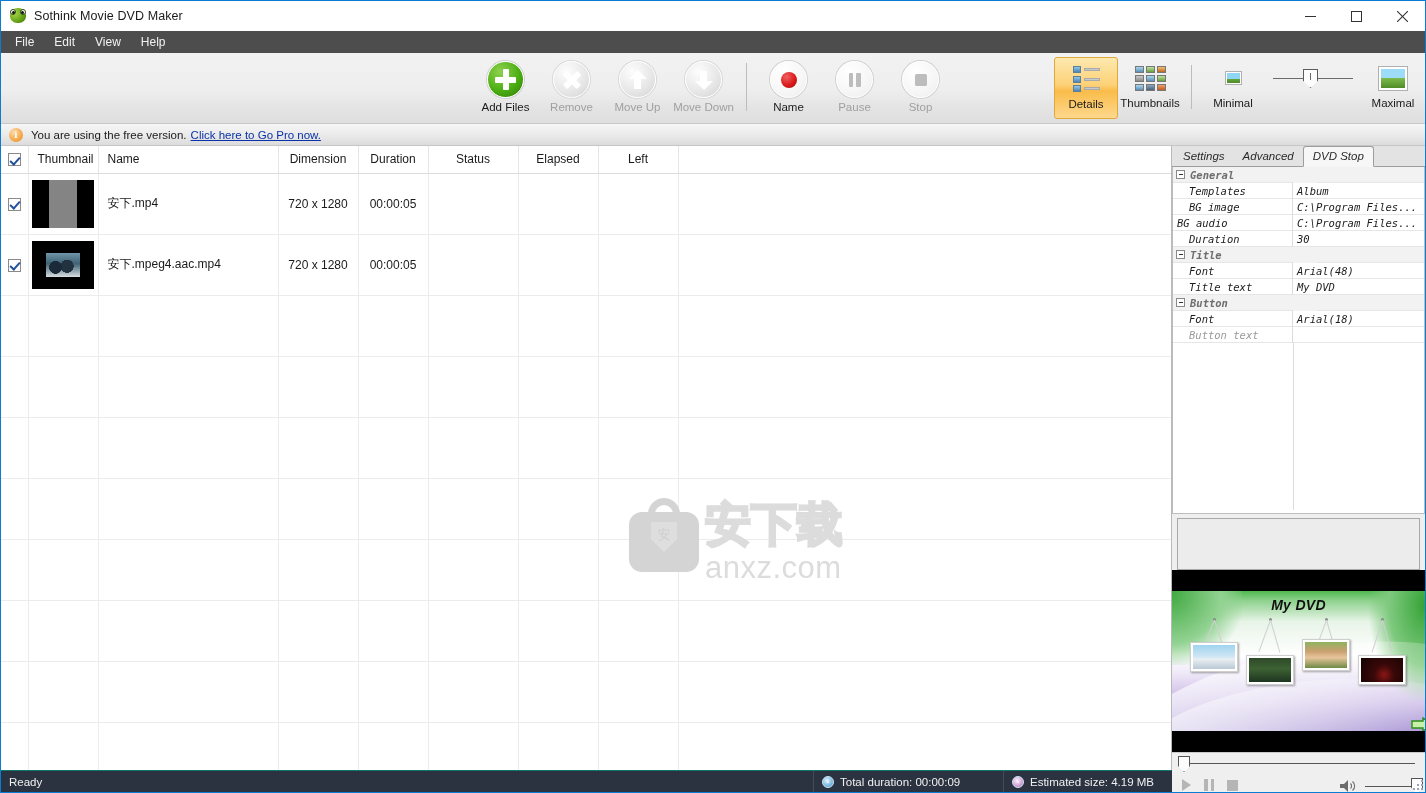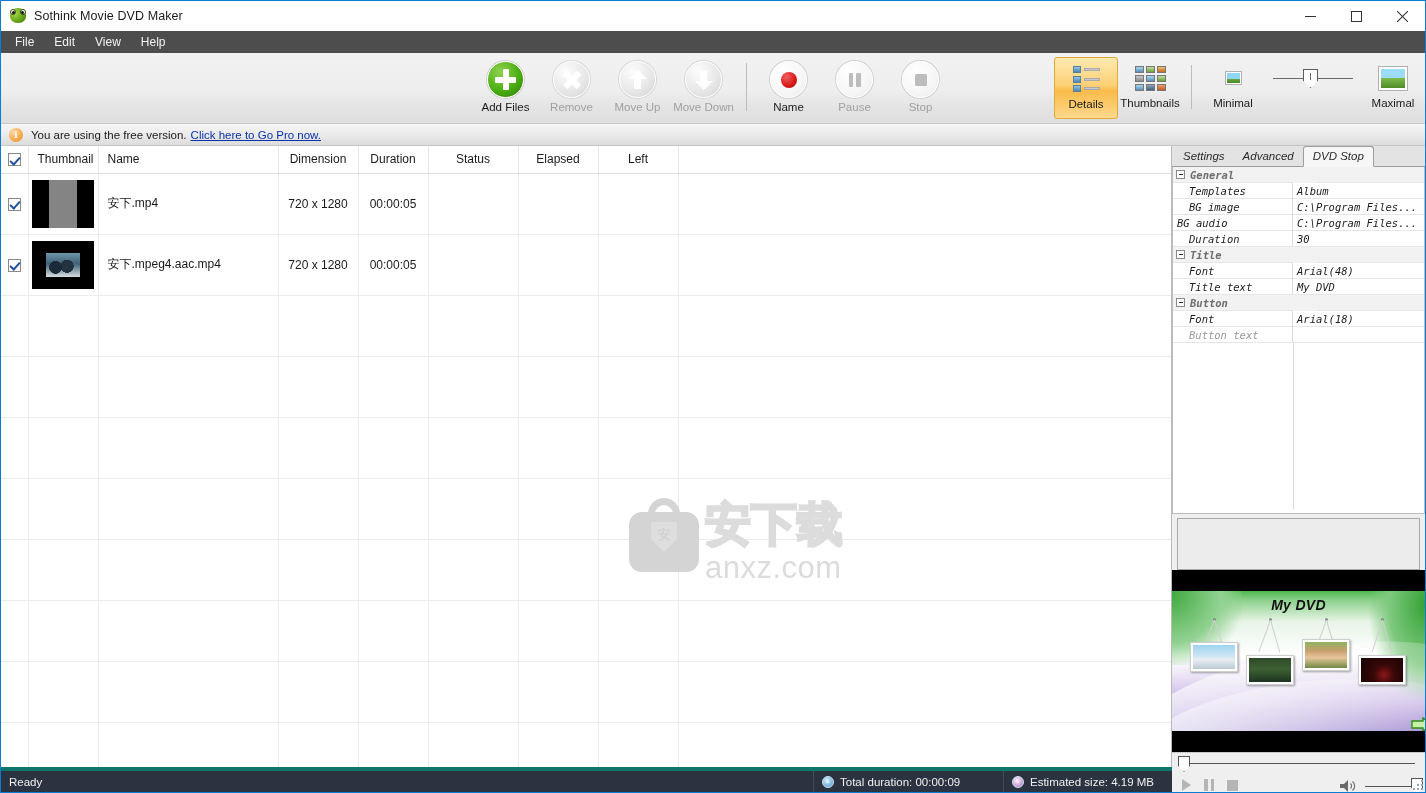--- a/index.html
+++ b/index.html
@@ -536,21 +536,21 @@
     clip-path: polygon(0 0, 100% 0, 100% 62%, 50% 100%, 0 62%);
     box-sizing:border-box;
   }
 
   
   .statusbar {
     height: 21px; min-height: 21px;
     background: #2b3341;
     display: flex; align-items: center;
     color: #f0f0f0; font-size: 11.5px;
-    border-top: 4px solid #0f766e;
+    border-top: 1px solid #0f766e;
   }
   .sb-cell {
     height: 21px; display: flex; align-items: center;
     padding: 0 8px; box-sizing: border-box;
     border-right: 1px solid #424c5d;
   }
   .sb-cell.grow { flex: 1; border-right: 1px solid #424c5d; }
   .sb-ic {
     width: 12px; height: 12px; border-radius: 50%;
     margin-right: 6px; flex: 0 0 auto;

